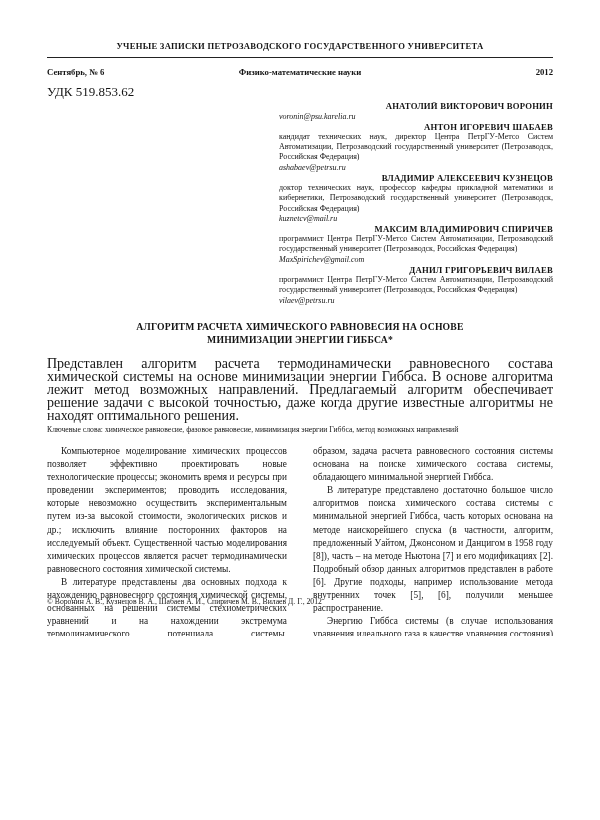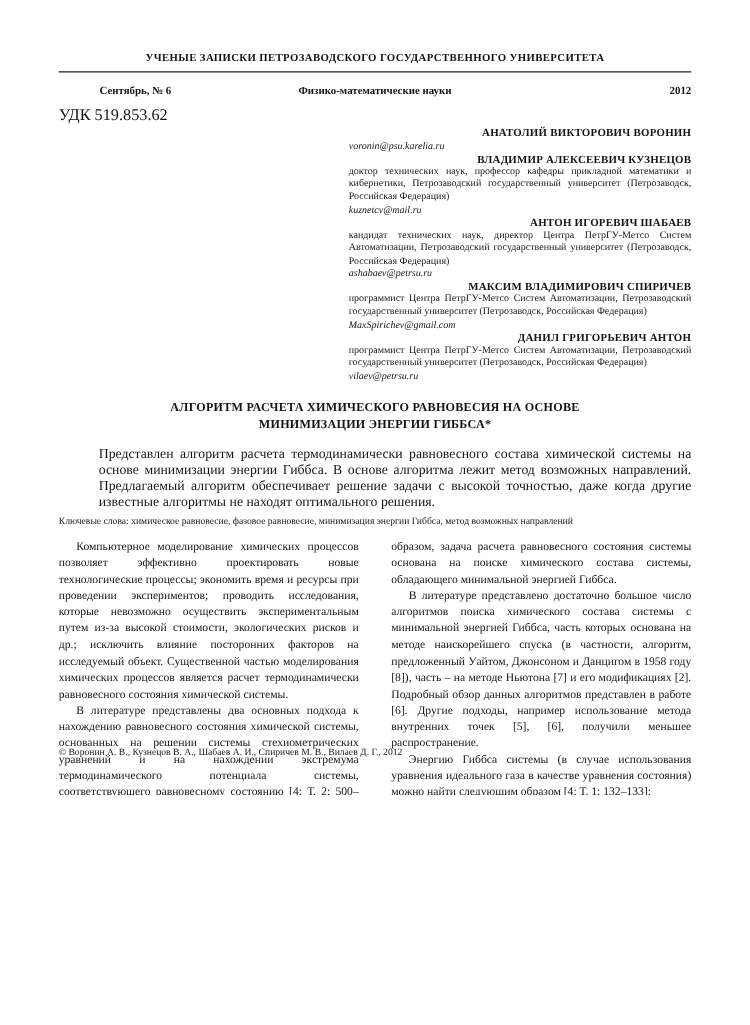--- a/index.html
+++ b/index.html
@@ -17,42 +17,42 @@
   .journal-title {
     text-align: center; font-weight: bold;
     font-size: 8.6px; letter-spacing: 0.3px;
   }
   .header-rule { border: none; border-top: 1px solid #222; margin-top: 6px; }
   .issue-row {
     display: flex; justify-content: space-between; align-items: baseline;
     font-weight: bold; font-size: 8.7px; margin-top: 9px;
   }
   .issue-row .mid { flex: 1; text-align: center; }
-  .issue-row .left, .issue-row .right { min-width: 90px; text-align: right; }
+  .issue-row .left, .issue-row .right { min-width: 90px; }
   .issue-row .right { text-align: right; }
   .udk { font-size: 13px; margin-top: 7px; }
 
   .authors { width: 274px; margin-left: auto; margin-top: 1px; }
   .author-name {
     font-weight: bold; font-size: 8.7px; text-align: right;
     letter-spacing: 0.2px; line-height: 10.5px;
   }
   .author-aff {
     font-size: 8px; line-height: 10.2px; text-align: justify;
   }
   .author-email { font-size: 8px; font-style: italic; line-height: 10px; }
 
   .article-title {
     text-align: center; font-weight: bold; font-size: 9.7px;
     line-height: 13px; margin-top: 14px; letter-spacing: 0.2px;
   }
   .article-title span { display: block; }
 
   .abstract {
-    font-size: 11px; line-height: 13.1px; text-align: justify; margin-top: 11px; margin-left: 32px;
+    font-size: 14px; line-height: 13.1px; text-align: justify; margin-top: 11px;
   }
   .keywords { font-size: 7.7px; line-height: 10px; margin-top: 3px; }
 
   .columns { display: flex; gap: 26px; margin-top: 10px; }
   .col {
     width: 246px; font-size: 9.3px; line-height: 13.1px; text-align: justify;
   }
   .col p { margin: 0; }
   .col p.indent { text-indent: 14px; }
 
@@ -98,36 +98,36 @@
   </div>
 
   <div class="udk">УДК 519.853.62</div>
 
   <div class="authors">
     <div>
       <div class="author-name">АНАТОЛИЙ ВИКТОРОВИЧ ВОРОНИН</div>
       <div class="author-email">voronin@psu.karelia.ru</div>
     </div>
     <div>
+      <div class="author-name">АНТОН ИГОРЕВИЧ ШАБАЕВ</div>
+      <div class="author-aff">кандидат технических наук, директор Центра ПетрГУ-Метсо Систем Автоматизации, Петрозаводский государственный университет (Петрозаводск, Российская Федерация)</div>
+      <div class="author-email">ashabaev@petrsu.ru</div>
+    </div>
+    <div>
       <div class="author-name">ВЛАДИМИР АЛЕКСЕЕВИЧ КУЗНЕЦОВ</div>
       <div class="author-aff">доктор технических наук, профессор кафедры прикладной математики и кибернетики, Петрозаводский государственный университет (Петрозаводск, Российская Федерация)</div>
       <div class="author-email">kuznetcv@mail.ru</div>
-    </div>
-    <div>
-      <div class="author-name">АНТОН ИГОРЕВИЧ ШАБАЕВ</div>
-      <div class="author-aff">кандидат технических наук, директор Центра ПетрГУ-Метсо Систем Автоматизации, Петрозаводский государственный университет (Петрозаводск, Российская Федерация)</div>
-      <div class="author-email">ashabaev@petrsu.ru</div>
     </div>
     <div>
       <div class="author-name">МАКСИМ ВЛАДИМИРОВИЧ СПИРИЧЕВ</div>
       <div class="author-aff">программист Центра ПетрГУ-Метсо Систем Автоматизации, Петрозаводский государственный университет (Петрозаводск, Российская Федерация)</div>
       <div class="author-email">MaxSpirichev@gmail.com</div>
     </div>
     <div>
-      <div class="author-name">ДАНИЛ ГРИГОРЬЕВИЧ АНТОН</div>
+      <div class="author-name">ДАНИЛ ГРИГОРЬЕВИЧ ВИЛАЕВ</div>
       <div class="author-aff">программист Центра ПетрГУ-Метсо Систем Автоматизации, Петрозаводский государственный университет (Петрозаводск, Российская Федерация)</div>
       <div class="author-email">vilaev@petrsu.ru</div>
     </div>
   </div>
 
   <div class="article-title">
     <span>АЛГОРИТМ РАСЧЕТА ХИМИЧЕСКОГО РАВНОВЕСИЯ НА ОСНОВЕ</span>
     <span>МИНИМИЗАЦИИ ЭНЕРГИИ ГИББСА*</span>
   </div>
 

